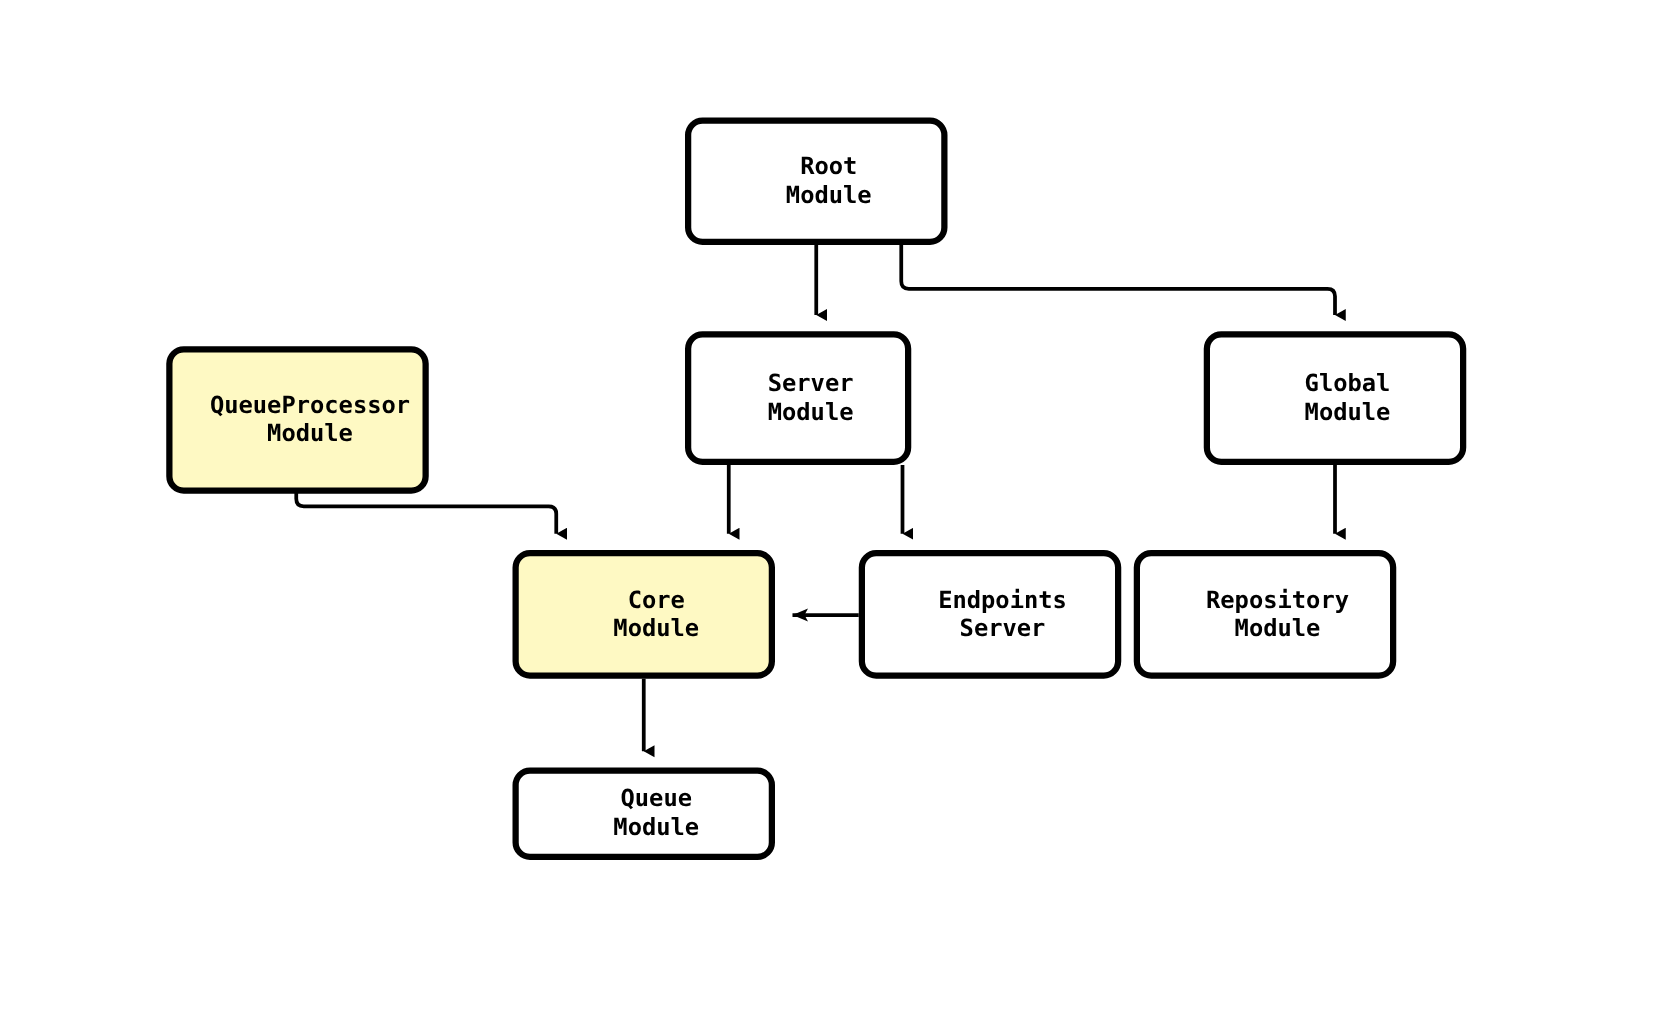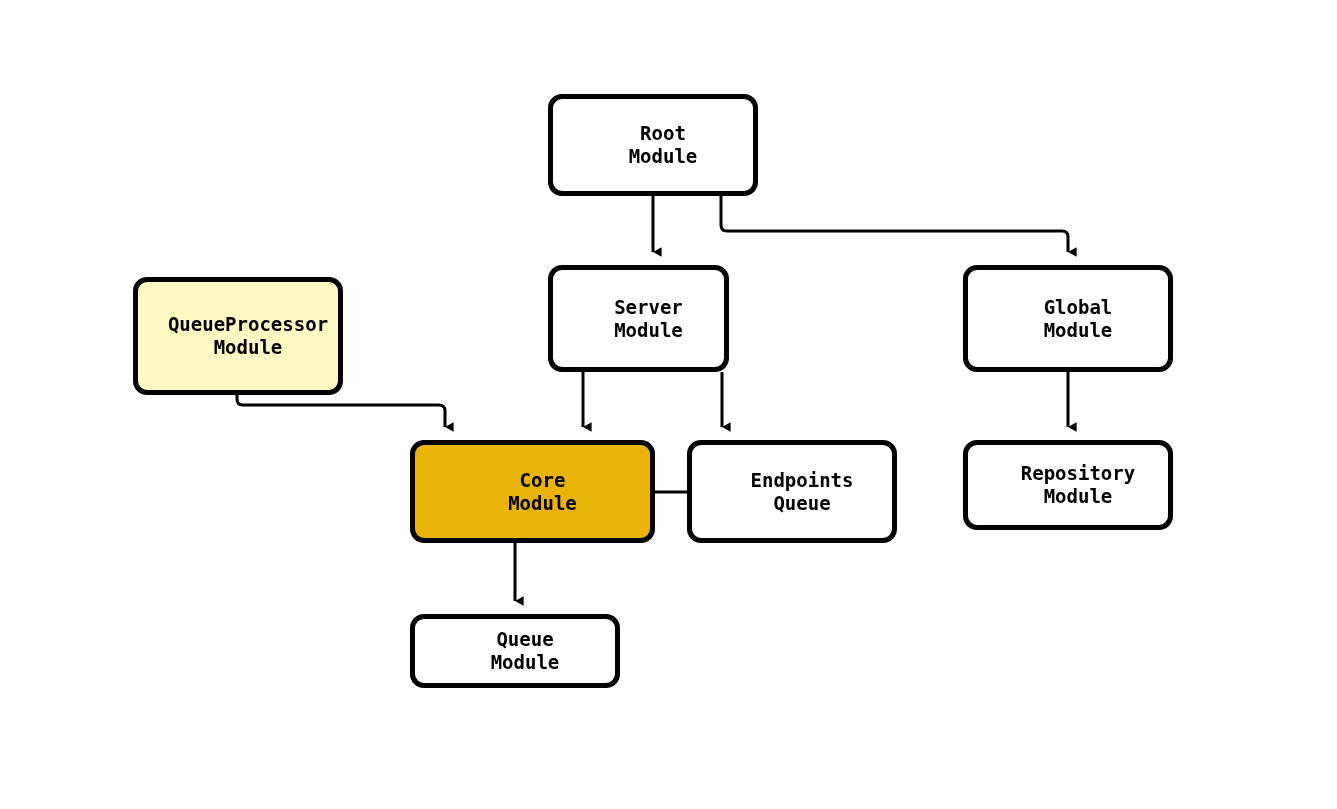--- a/index.html
+++ b/index.html
@@ -86,29 +86,29 @@
 Module</span>
   </div>
   <div class="node" style="left: 548px; top: 265px; width: 181px; height: 107px; background: rgb(255, 255, 255); border-color: rgb(0, 0, 0);">
     <span class="node-label">Server
 Module</span>
   </div>
   <div class="node" style="left: 963px; top: 265px; width: 210px; height: 107px; background: rgb(255, 255, 255); border-color: rgb(0, 0, 0);">
     <span class="node-label">Global
 Module</span>
   </div>
-  <div class="node" style="left: 410px; top: 440px; width: 245px; height: 103px; background: #eab308; border-color: rgb(0, 0, 0); align-items: center;">
+  <div class="node" style="left: 410px; top: 440px; width: 210px; height: 103px; background: #fef9c3; border-color: rgb(0, 0, 0); align-items: center;">
     <span class="node-label">Core
 Module</span>
   </div>
   <div class="node" style="left: 687px; top: 440px; width: 210px; height: 103px; background: rgb(255, 255, 255); border-color: rgb(0, 0, 0);">
     <span class="node-label">Endpoints
-Queue</span>
+Server</span>
   </div>
-  <div class="node" style="left: 963px; top: 440px; width: 210px; height: 90px; background: rgb(255, 255, 255); border-color: rgb(0, 0, 0);">
+  <div class="node" style="left: 907px; top: 440px; width: 210px; height: 103px; background: rgb(255, 255, 255); border-color: rgb(0, 0, 0);">
     <span class="node-label">Repository
 Module</span>
   </div>
   <div class="node" style="left: 410px; top: 614px; width: 210px; height: 74px; background: rgb(255, 255, 255); border-color: rgb(0, 0, 0);">
     <span class="node-label">Queue
 Module</span>
   </div>
 
 </div>
 

